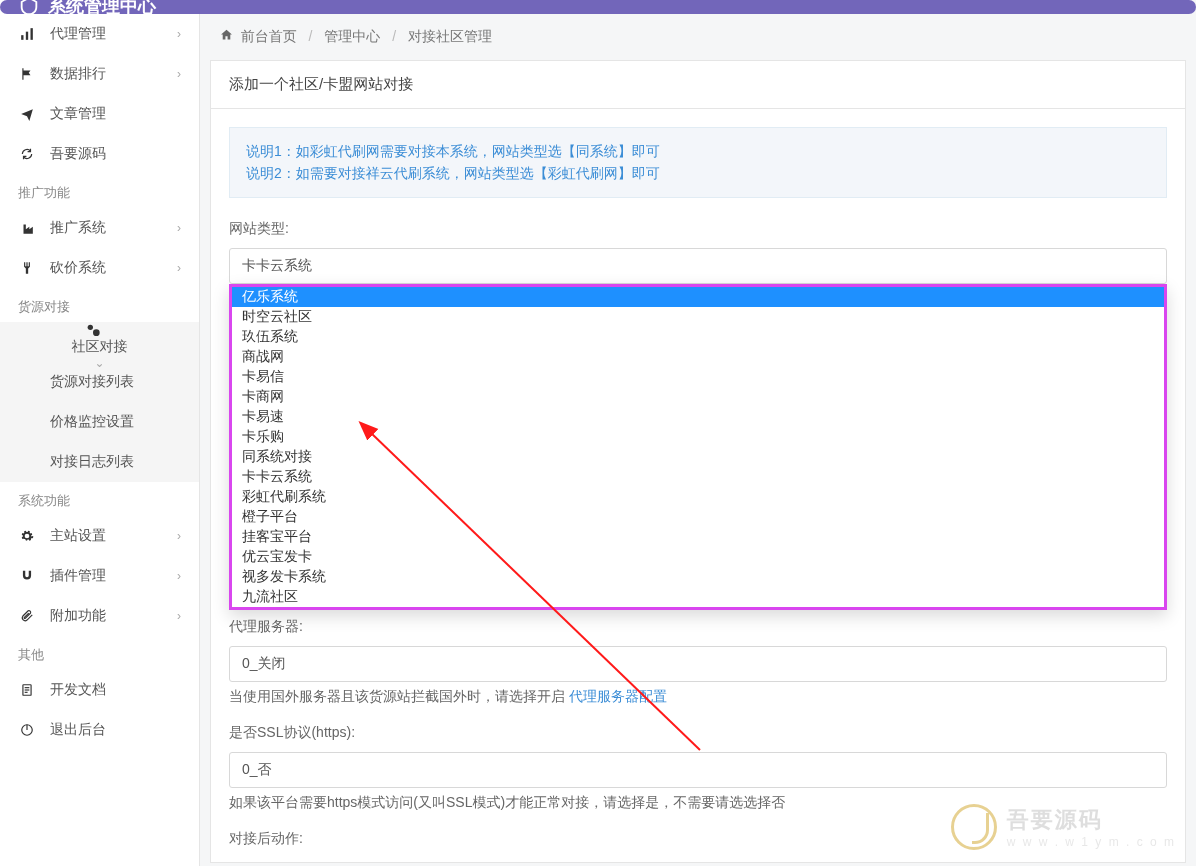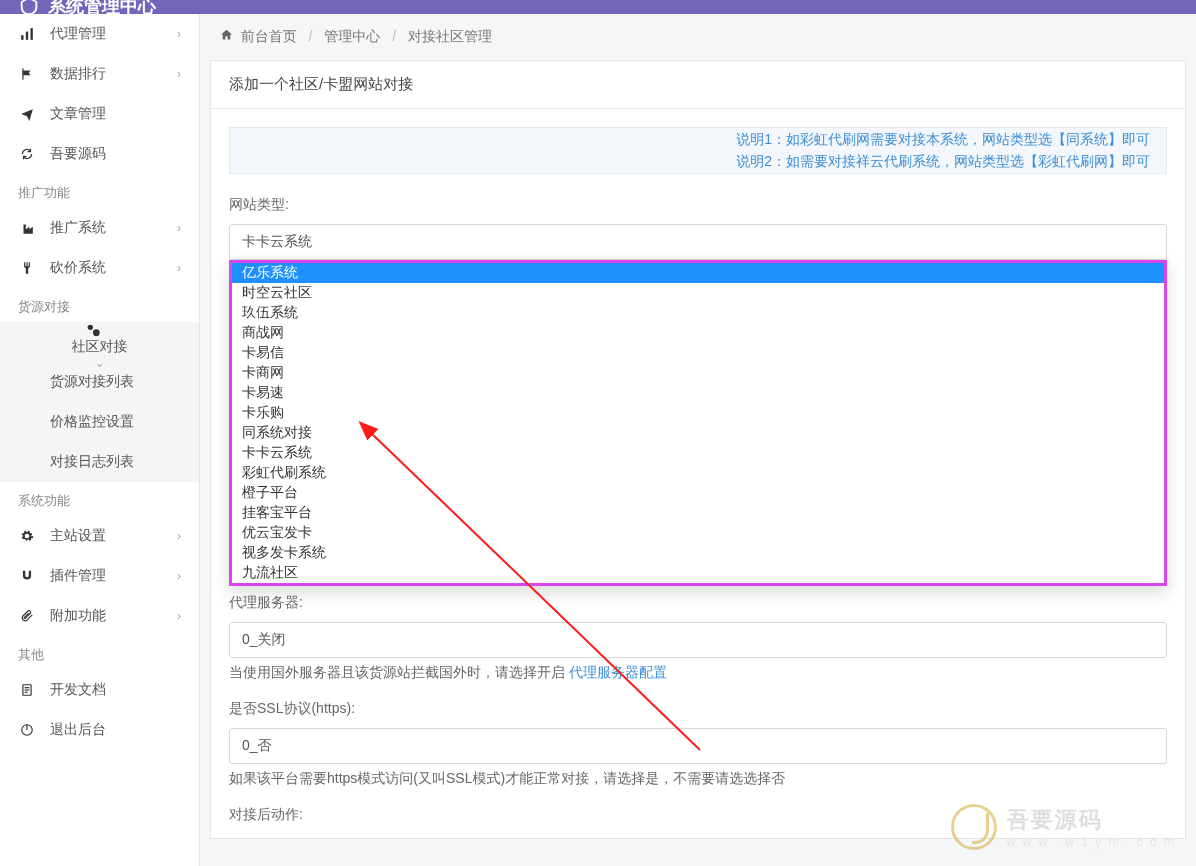--- a/index.html
+++ b/index.html
@@ -12,20 +12,21 @@
   }
   .app { display: flex; height: 866px; width: 1196px; position: relative; }
 
   
   .topbar {
     position: absolute;
     top: 0; left: 0; right: 0;
     height: 14px;
     background: #7266ba;
     z-index: 10;
+    border-radius: 7px;
   }
   .topbar .brand {
     position: absolute;
     left: 18px; top: -6px;
     color: #fff; font-weight: bold; font-size: 18px;
     display: flex; align-items: center; gap: 8px;
   }
   .topbar .brand-icon {
     width: 22px; height: 22px; display:inline-block;
   }
@@ -106,23 +107,22 @@
     font-size: 15px;
     color: #444;
   }
   .panel-body {
     padding: 18px 18px 4px 18px;
   }
 
   .note-box {
     background: #f3f6fa;
     border: 1px solid #e1ecf4;
-    padding: 0 16px;
+    padding: 12px 16px;
     margin-bottom: 22px;
-    text-align: right;
   }
   .note-box .line { color: #3b8dd6; font-size: 14px; line-height: 1.6;}
 
   .form-label {
     font-size: 14px;
     color: #666;
     margin-bottom: 10px;
     margin-top: 4px;
   }
   .form-input, .form-select {

